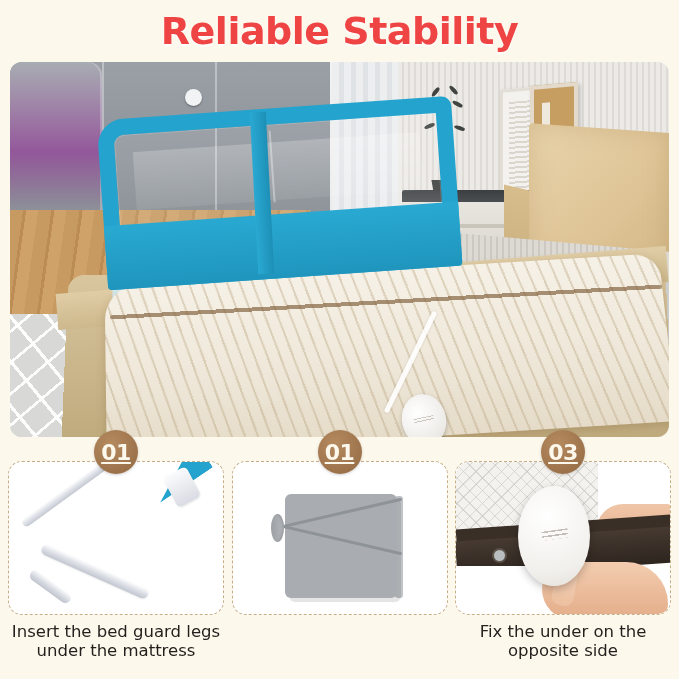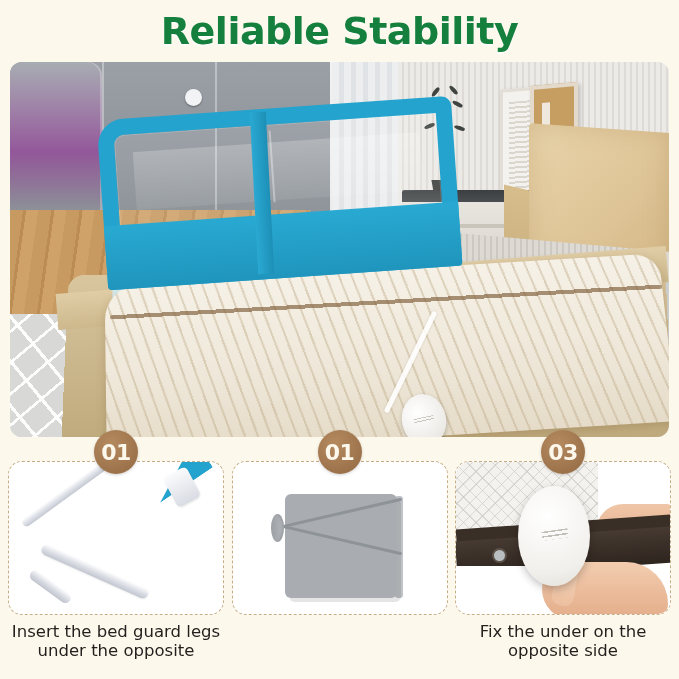--- a/index.html
+++ b/index.html
@@ -18,21 +18,21 @@
   
   .title-wrap {
     height: 62px;
     display: flex;
     align-items: center;
     justify-content: center;
   }
   .title {
     font-size: 38px;
     font-weight: bold;
-    color: #15803d;
+    color: #ef4444;
     letter-spacing: -0.5px;
     text-shadow: 0 2px 2px rgba(255,255,255,0.85);
     font-family: "DejaVu Sans", sans-serif;
   }
 
   
   .hero {
     position: absolute;
     left: 10px;
     top: 62px;
@@ -261,21 +261,21 @@
   }
   .step { width: 216px; position:relative; }
   .badge {
     position:absolute; left:50%; top:-22px; transform: translateX(-50%);
     width:44px; height:44px; border-radius:50%;
     background: radial-gradient(circle at 38% 32%, #b58a5f, #9b714a 75%, #8d6540 100%);
     color:#fdf8ec; font-size:22px; font-weight:bold;
     display:flex; align-items:center; justify-content:center;
     font-family:"DejaVu Sans", sans-serif;
     box-shadow:0 1px 3px rgba(0,0,0,.18);
-    z-index:4; letter-spacing:-0.5px;
+    z-index:4; letter-spacing:-0.5px;text-decoration:underline;
   }
   .panel {
     position:relative; margin-top:9px;
     height:152px; background:#ffffff;
     border: 1.5px dashed #c7ae86;
     border-radius:14px; overflow:hidden;
   }
   .caption {
     margin-top:7px; text-align:center;
     font-size:16.5px; line-height:1.16; color:#231f1c;
@@ -457,21 +457,21 @@
 
   <div class="step">
     <div class="badge">01</div>
     <div class="panel">
       <div class="leg-teal"></div>
       <div class="leg-joint"></div>
       <div class="leg-diag"></div>
       <div class="leg-bar"></div>
       <div class="leg-foot"></div>
     </div>
-    <div class="caption">Insert the bed guard legs under the opposite</div>
+    <div class="caption">Insert the bed guard legs under the mattress</div>
   </div>
 
   <div class="step">
     <div class="badge">01</div>
     <div class="panel">
       <div class="m2-edge"></div>
       <div class="m2-board"></div>
       <div class="m2-strap-a"></div>
       <div class="m2-strap-b"></div>
       <div class="m2-disc"></div>

